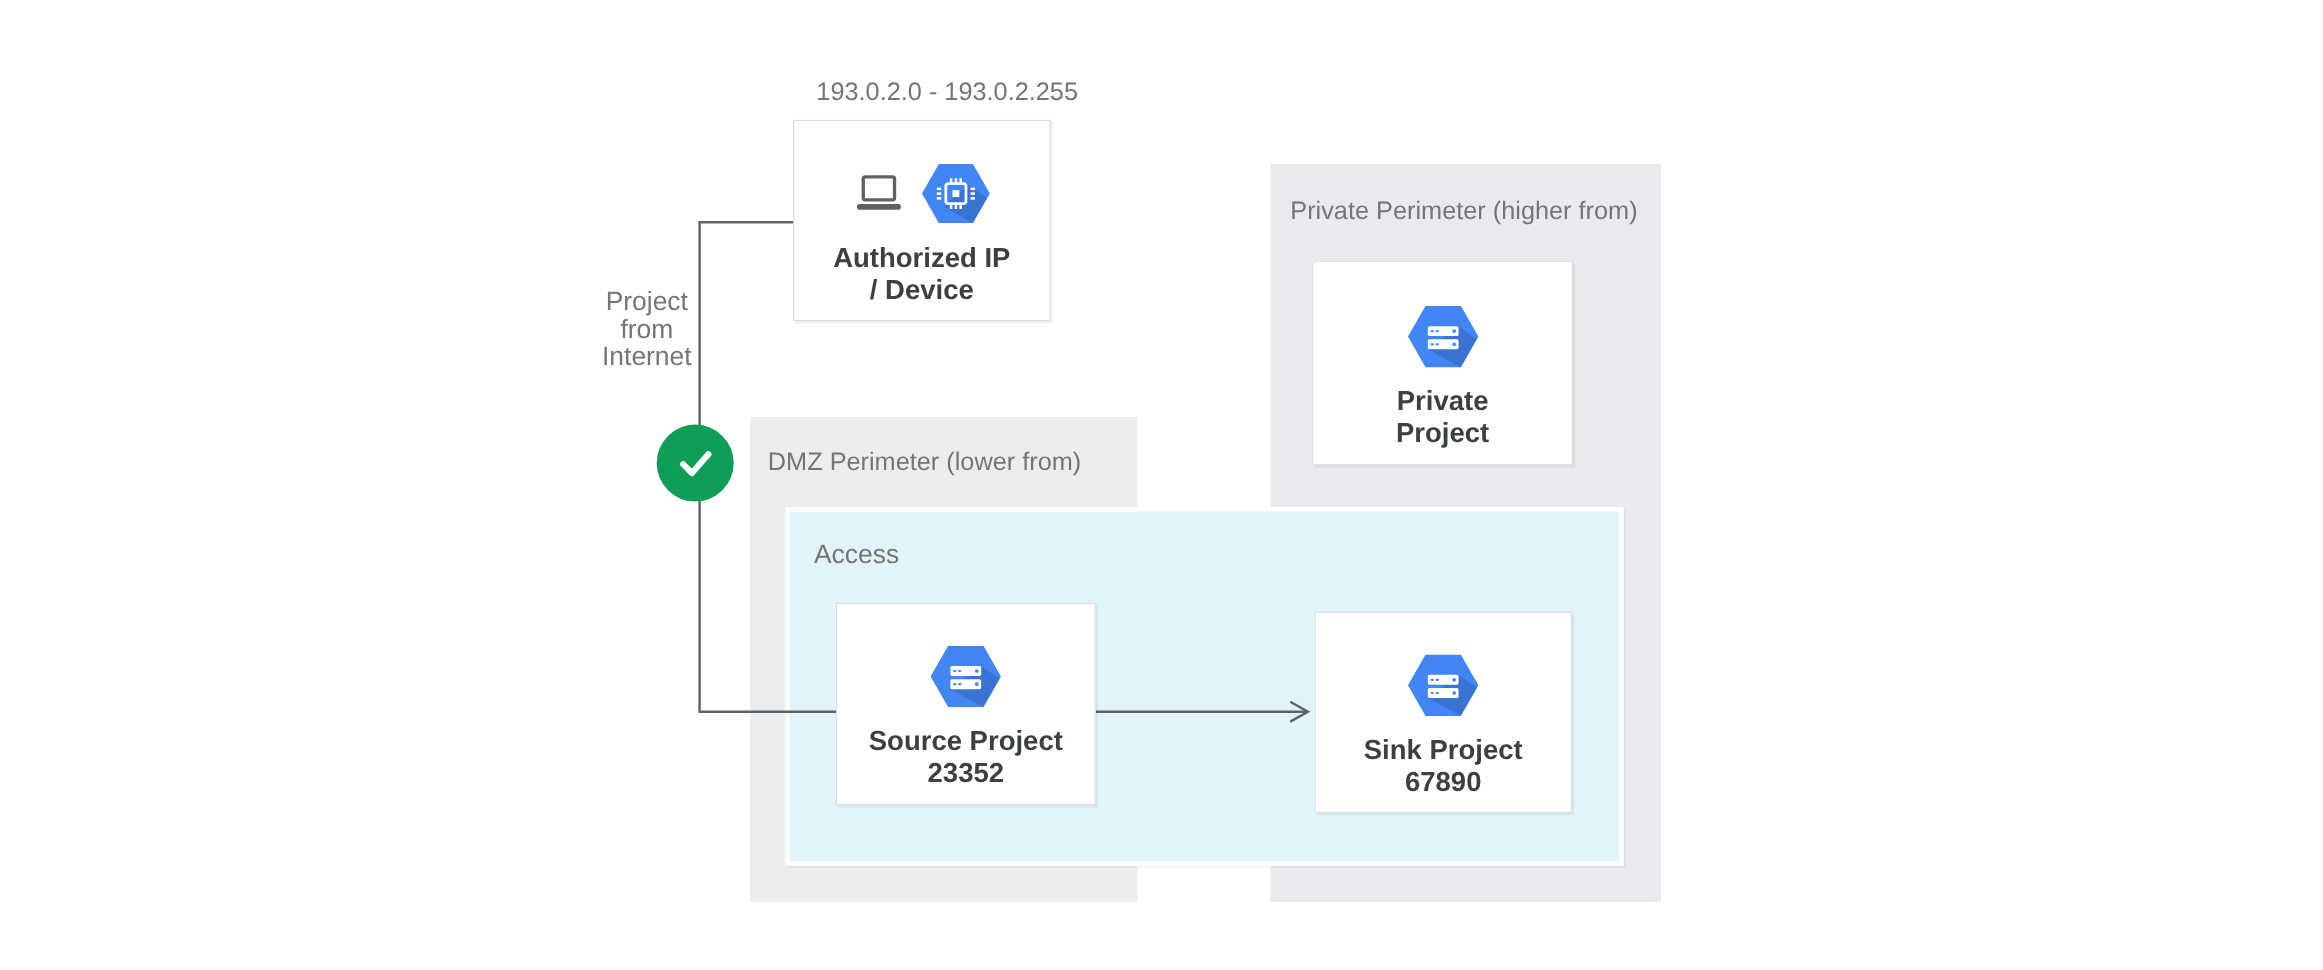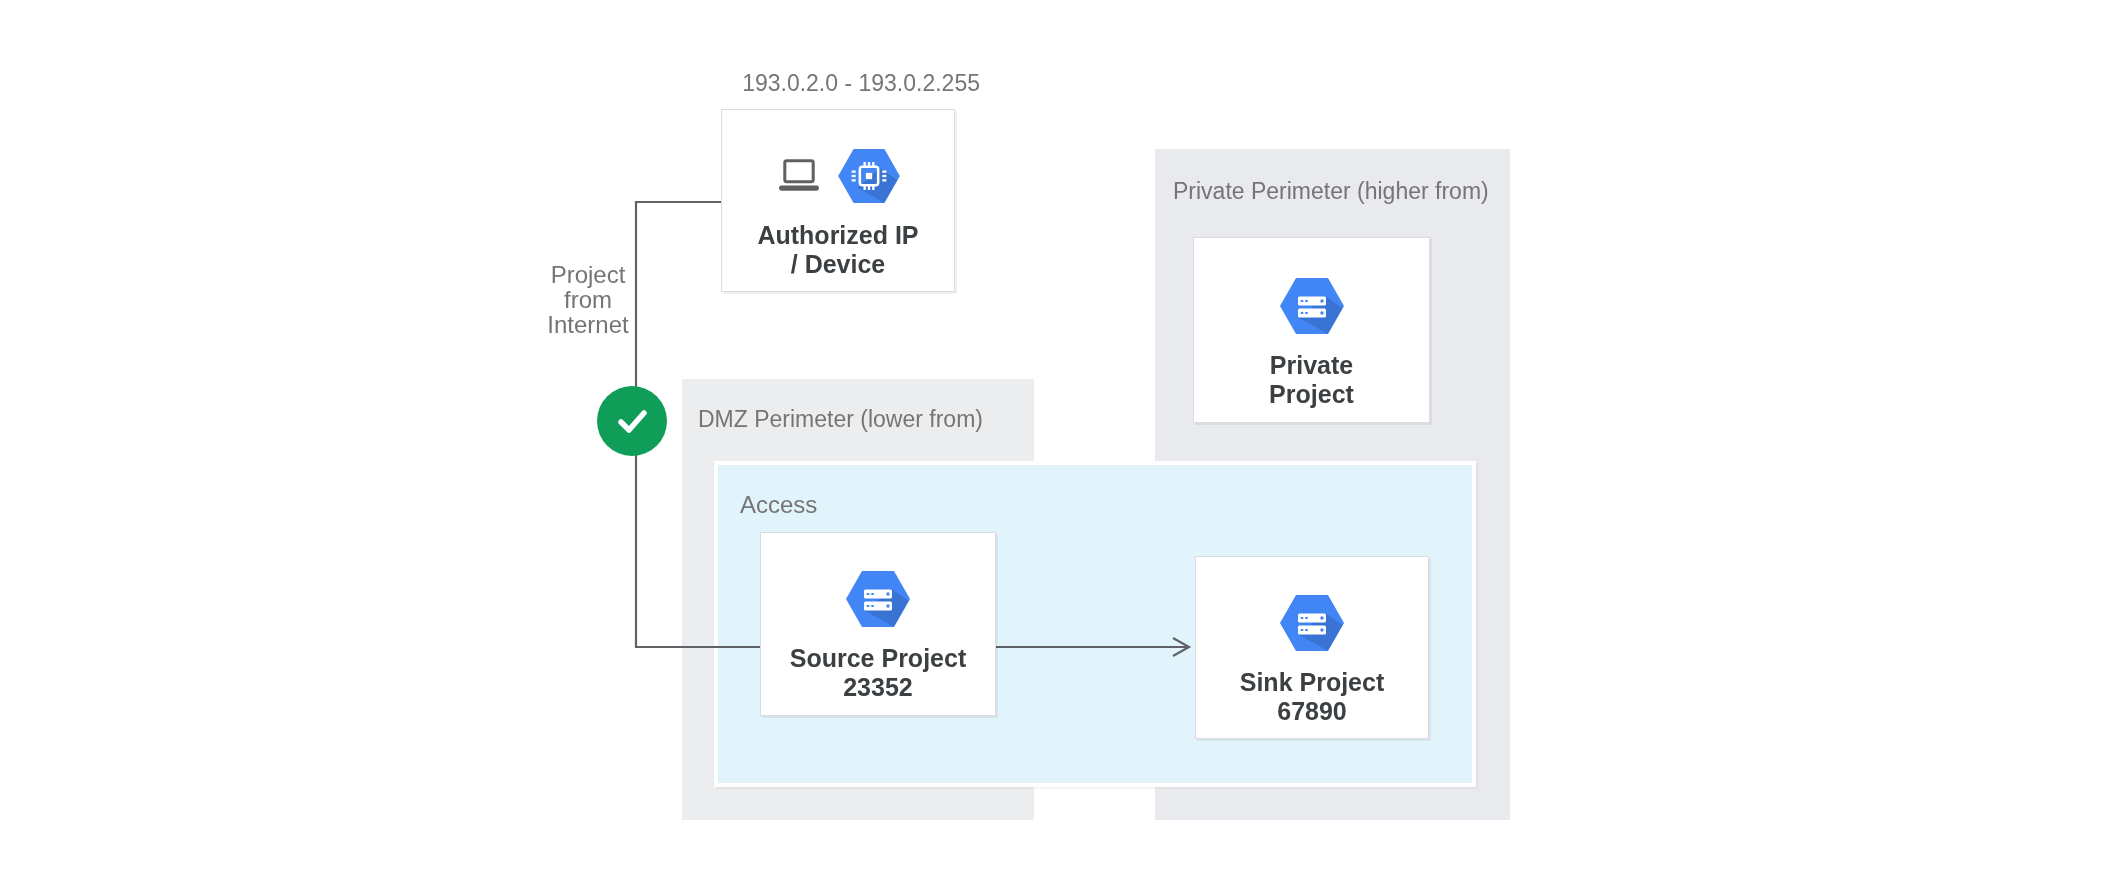--- a/index.html
+++ b/index.html
@@ -55,21 +55,21 @@
     position: absolute;
     background: #ffffff;
     border: 1px solid #DADCE0;
     box-shadow: 2px 2px 0 rgba(60,64,67,0.08);
     box-sizing: border-box;
     display: flex;
     flex-direction: column;
     align-items: center;
   }
   .node-authorized { left: 721px;  top: 109px; width: 234px; height: 183px; padding-top: 38px; }
-  .node-source     { left: 760px;  top: 532px; width: 236px; height: 184px; padding-top: 38px; }
+  .node-source     { left: 760px;  top: 548px; width: 236px; height: 184px; padding-top: 38px; }
   .node-sink       { left: 1195px; top: 556px; width: 234px; height: 183px; padding-top: 38px; }
   .node-private    { left: 1193px; top: 237px; width: 237px; height: 186px; padding-top: 40px; }
 
   .icon-row {
     display: flex;
     align-items: center;
     gap: 16px;
     height: 56px;
   }
   .node-text {

